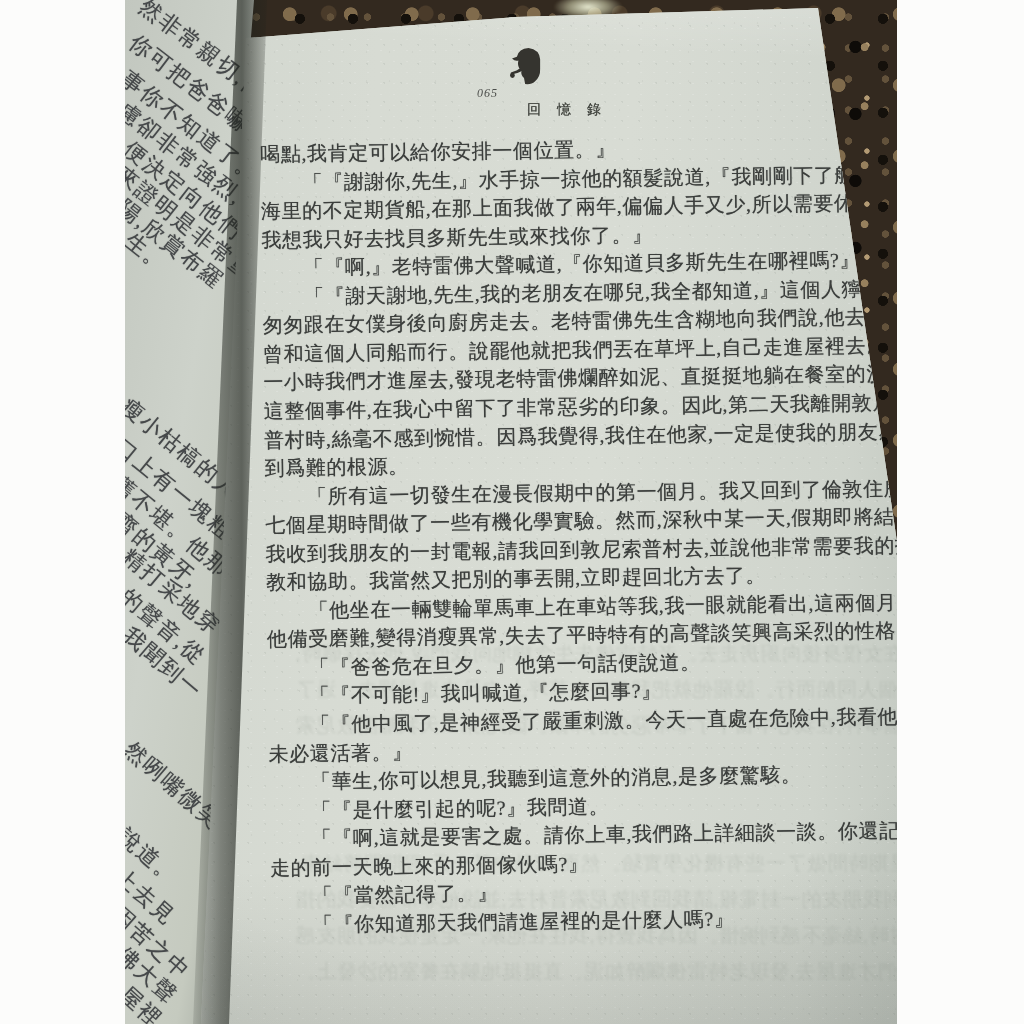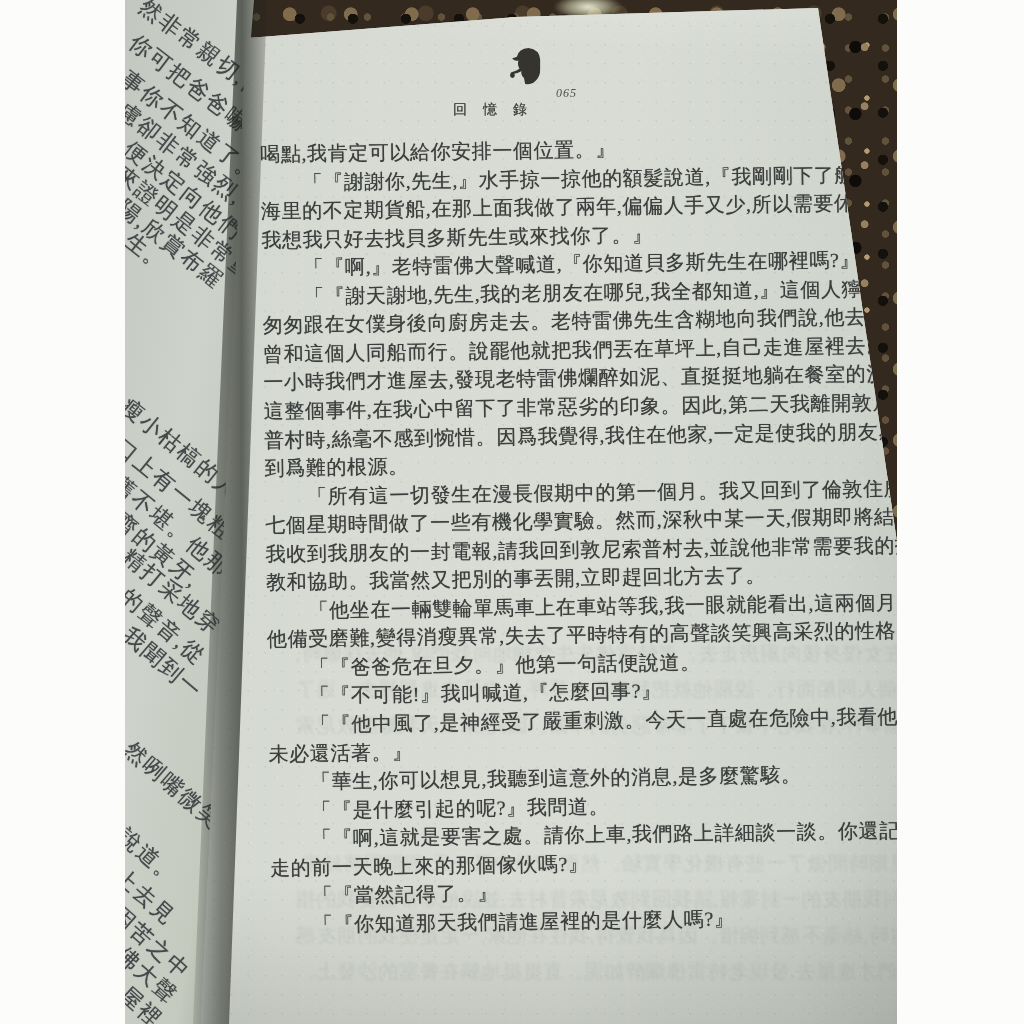--- a/index.html
+++ b/index.html
@@ -75,25 +75,25 @@
     pointer-events:none;
   }
   
   .page-header{
     position:absolute;left:402px;top:46px;width:0;height:0;z-index:5;
   }
   .logo{
     position:absolute;left:-18px;top:0;width:36px;height:40px;
   }
   .folio{
-    position:absolute;left:-50px;top:40px;width:100px;text-align:right;
+    position:absolute;left:-50px;top:40px;width:100px;text-align:left;
     font-style:italic;font-size:12px;color:#4c4e4b;letter-spacing:1px;
   }
   .running-title{
-    position:absolute;left:-90px;top:55px;width:180px;text-align:left;
+    position:absolute;left:-90px;top:55px;width:180px;text-align:right;
     font-size:14px;color:#42453f;letter-spacing:16px;text-indent:16px;
     text-shadow:0 0 .6px rgba(50,52,50,.7);
   }
   
   .textblock{
     position:absolute;left:135px;top:141px;width:582px;height:820px;z-index:5;
     transform:rotate(-0.8deg);transform-origin:0 0;
   }
   .tline{
     position:absolute;left:0;white-space:nowrap;

